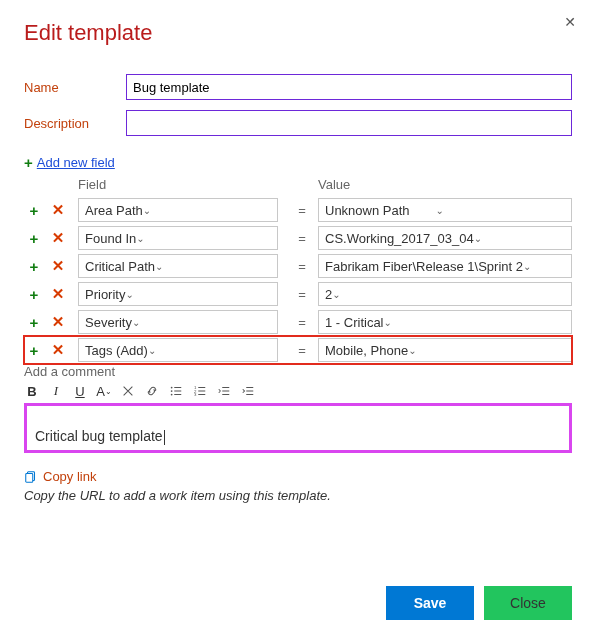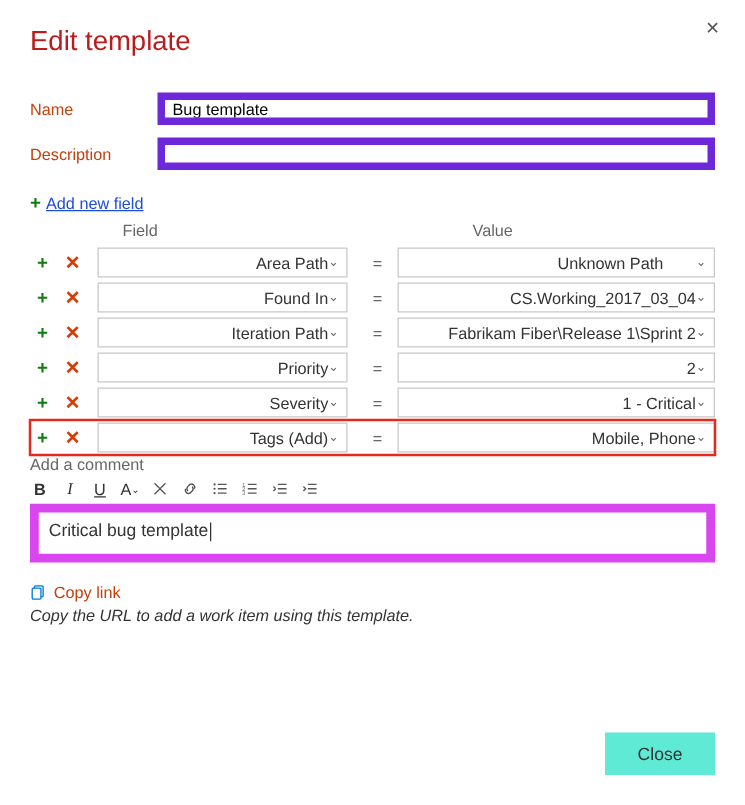--- a/index.html
+++ b/index.html
@@ -33,21 +33,21 @@
       margin-bottom: 10px;
     }
     .form-label {
       width: 102px;
       color: #c2410c;
       font-size: 13px;
     }
     .text-input {
       flex: 1;
       height: 26px;
-      border: 6px solid #6d28d9;
+      border: 1px solid #6d28d9;
       padding: 2px 6px;
       font-size: 13px;
       font-family: inherit;
     }
     .add-new-row {
       display: flex;
       align-items: center;
       color: #107c10;
       cursor: pointer;
       margin: 18px 0 6px 0;
@@ -56,21 +56,20 @@
     .add-new-row .plus { color: #107c10; font-weight: bold; font-size: 15px; margin-right: 4px; }
     .add-new-row .txt { color: #1d4ed8; text-decoration: underline; }
     .grid {
       margin-left: 0;
     }
     .grid-header {
       display: flex;
       color: #666;
       font-size: 13px;
       margin-bottom: 4px;
-      gap: 20px;
     }
     .col-actions { width: 52px; display:flex; align-items:center; gap:4px; }
     .col-field { width: 212px; padding-left:2px; }
     .col-eq { width: 28px; text-align:center; color:#666;}
     .col-value { flex: 1; padding-left:2px;}
     .grid-row {
       display: flex;
       align-items: center;
       height: 28px;
     }
@@ -83,21 +82,21 @@
       font-size: 15px;
     }
     .icon-plus { color: #107c10; }
     .icon-x { color: #d83b01; }
     .combo {
       height: 24px;
       border: 1px solid #c8c8c8;
       background: #fff;
       display: flex;
       align-items: center;
-      justify-content: flex-end;
+      justify-content: flex-start;
       padding: 0 6px;
       font-size: 13px;
       cursor: pointer;
     }
     .combo .chev { color: #666; font-size: 10px; }
     .col-field .combo { width: 200px; }
     .col-value .combo { width: 100%; }
     .row-spacer { flex:1; display:flex; }
     .section-label {
       color: #666;
@@ -112,22 +111,22 @@
       margin-bottom: 4px;
       color: #333;
     }
     .tb-btn { cursor: pointer; font-size: 13px; display:inline-flex; align-items:center; justify-content:center; width:16px;}
     .tb-bold { font-weight: bold; }
     .tb-italic { font-style: italic; font-family: Georgia, serif; }
     .tb-under { text-decoration: underline; }
     .comment-box {
       width: 100%;
       height: 47px;
-      border: 7px solid #d946ef;
-      padding: 6px 8px;
+      border: 3px solid #d946ef;
+      padding: 22px 8px;
       font-size: 14px;
       font-family: inherit;
       resize: none;
     }
     .copy-link {
       display: flex;
       align-items: center;
       gap: 5px;
       color: #c2410c;
       cursor: pointer;
@@ -144,21 +143,21 @@
     }
     .btn {
       min-width: 88px;
       height: 34px;
       border: none;
       cursor: pointer;
       font-size: 14px;
       font-family: inherit;
     }
     .btn-primary { background: #0078d4; color: #fff; font-weight:600;}
-    .btn-secondary { background: #5eead4; color: #333; }
+    .btn-secondary { background: #22c55e; color: #333; }
     .caret { display:inline-block; width:1px; height:15px; background:#333; vertical-align:middle; margin-left:1px;}
     svg.ic { width:14px; height:14px; }
   </style>
 </head>
 <body>
 
 <div class="close-x">✕</div>
 
 <h1 class="title">Edit template</h1>
 
@@ -222,21 +221,21 @@
           </div>
         </div>
       </div>
       <div class="grid-row">
         <div class="col-actions">
           <span class="icon-plus">+</span>
           <span class="icon-x">✕</span>
         </div>
         <div class="col-field">
           <div class="combo">
-            <span>Iteration Path</span>
+            <span>Critical Path</span>
             <span class="chev">⌄</span>
           </div>
         </div>
         <div class="col-eq">=</div>
         <div class="col-value row-spacer">
           <div class="combo" style="flex: 1 1 0%;">
             <span>Fabrikam Fiber\Release 1\Sprint 2</span>
             <span class="chev">⌄</span>
           </div>
         </div>
@@ -349,14 +348,15 @@
 <div class="copy-link">
   <svg class="ic" viewBox="0 0 16 16">
       <rect x="4" y="2" width="8" height="10" rx="1" stroke="#0078d4" stroke-width="1.2" fill="none"></rect>
       <rect x="2" y="4" width="8" height="10" rx="1" stroke="#0078d4" stroke-width="1.2" fill="#fff"></rect>
     </svg>
   <span>Copy link</span>
 </div>
 <div class="copy-hint">Copy the URL to add a work item using this template.</div>
 
 <div class="footer">
+  <button class="btn btn-primary">Save</button>
   <button class="btn btn-secondary">Close</button>
 </div>
 
 </body></html>

